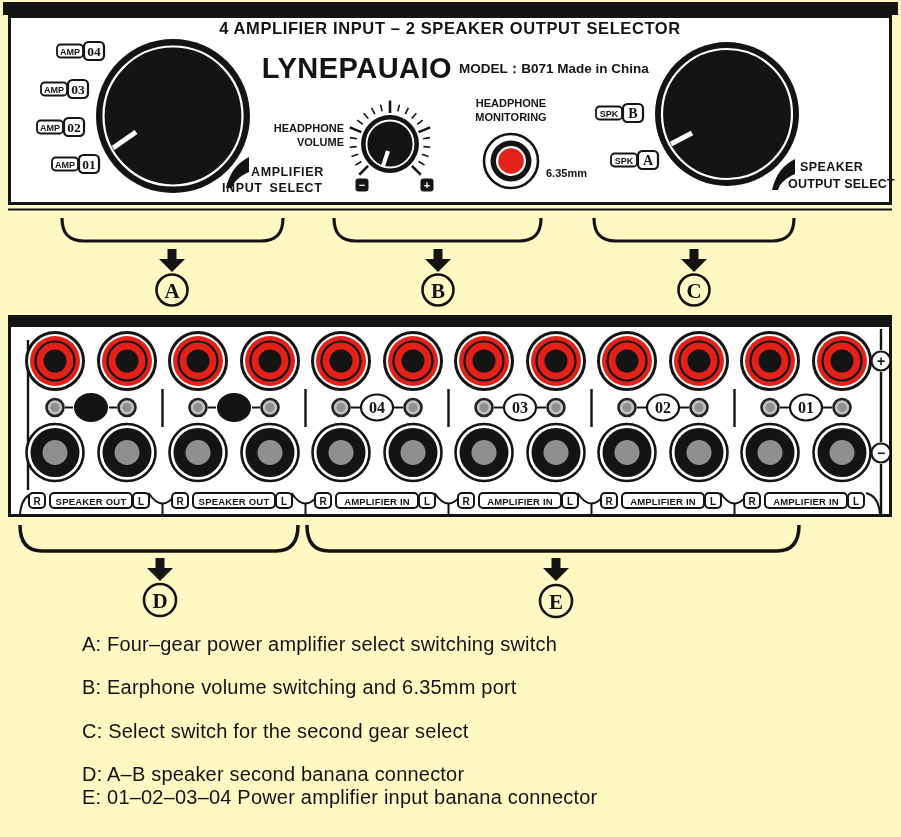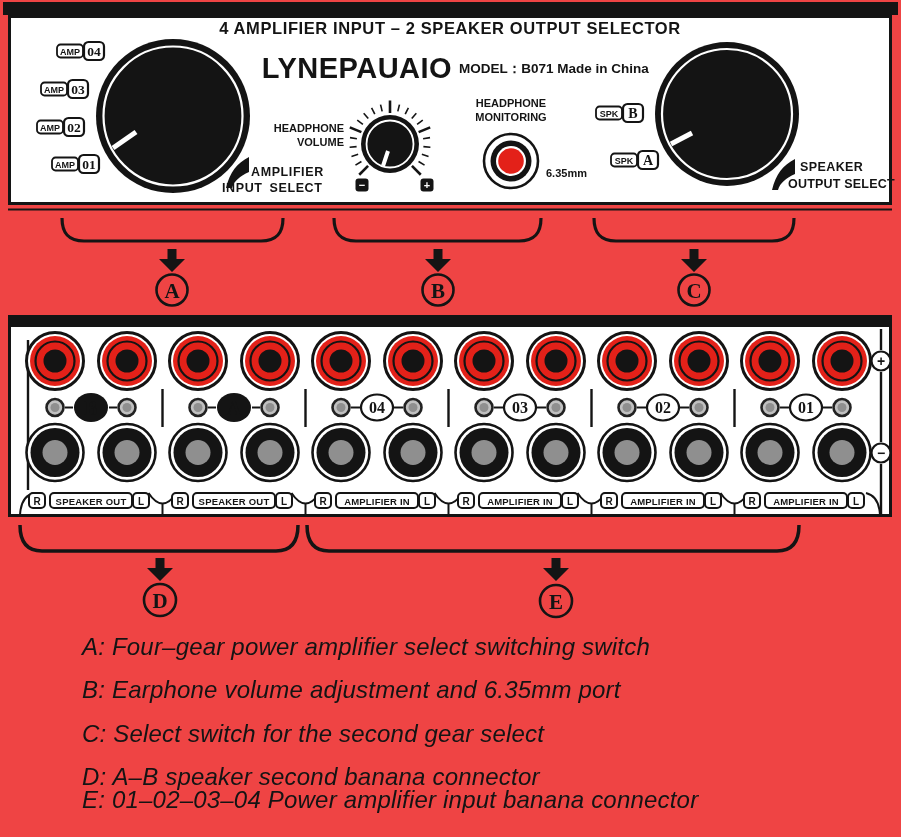--- a/index.html
+++ b/index.html
@@ -1,25 +1,25 @@
 <!DOCTYPE html>
 <html><head>
 <meta charset="utf-8">
 <style>
   html,body{margin:0;padding:0;background:#fff;}
-  .canvas{position:relative;width:901px;height:837px;background:#ef4444;overflow:hidden;
+  .canvas{position:relative;width:901px;height:837px;background:#fef9c3;overflow:hidden;
           font-family:"Liberation Sans",sans-serif;}
   svg{position:absolute;top:0;left:0;}
   .t{font-family:"Liberation Sans",sans-serif;fill:#141414;}
   .b{font-weight:bold;}
   .ser{font-family:"Liberation Serif",serif;font-weight:bold;fill:#141414;}
   .mid{text-anchor:middle;}
   .end{text-anchor:end;}
-  .legend-line{position:absolute;left:82px;height:28px;font-size:24px;color:#141414;
-               letter-spacing:0.2px;white-space:nowrap;font-style:italic;}
+  .legend-line{position:absolute;left:82px;height:28px;font-size:20px;color:#141414;
+               letter-spacing:0.2px;white-space:nowrap;}
 </style>
 </head>
 <body>
 
 <div class="canvas">
 
 <svg width="901" height="622" viewBox="0 0 901 622">
   <defs>
     <g id="redterm">
       <circle r="28.5" fill="#fff" stroke="#141414" stroke-width="3"></circle>
@@ -349,18 +349,18 @@
     <polygon points="551.5,558 560.5,558 560.5,568 569,568 556,581 543,568 551.5,568" fill="#141414" stroke="none"></polygon>
     <circle cx="160" cy="600" r="16" stroke-width="2.6"></circle>
     <text class="ser mid" x="160" y="607.5" font-size="21" stroke="none">D</text>
     <circle cx="556" cy="601" r="16" stroke-width="2.6"></circle>
     <text class="ser mid" x="556" y="608.5" font-size="21" stroke="none">E</text>
   </g>
 </svg>
 
   <div>
     <div class="legend-line" style="top:633px">A: Four–gear power amplifier select switching switch</div>
-    <div class="legend-line" style="top:676px">B: Earphone volume adjustment and 6.35mm port</div>
+    <div class="legend-line" style="top:676px">B: Earphone volume switching and 6.35mm port</div>
     <div class="legend-line" style="top:720px">C: Select switch for the second gear select</div>
     <div class="legend-line" style="top:763px">D: A–B speaker second banana connector</div>
     <div class="legend-line" style="top:786px">E: 01–02–03–04 Power amplifier input banana connector</div>
   </div>
 </div>
 
 </body></html>

